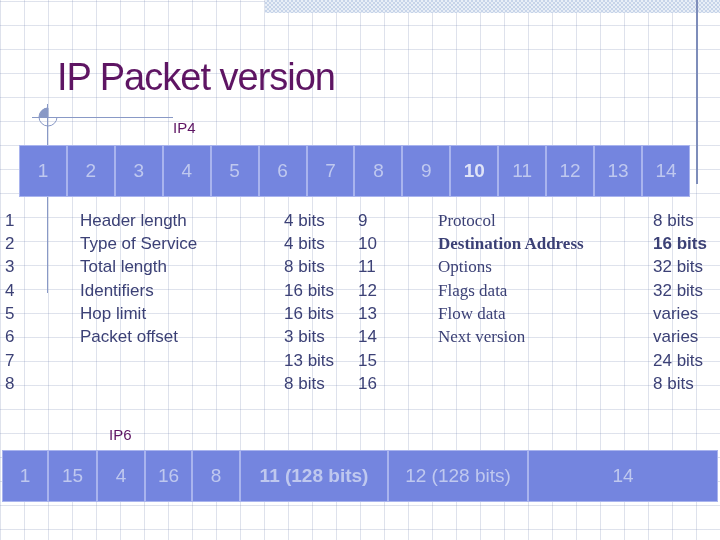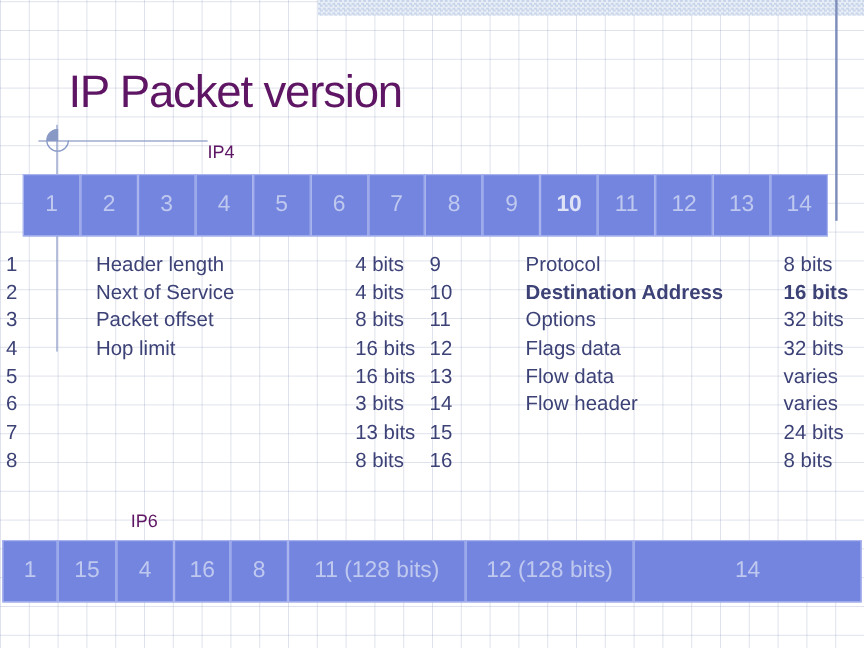--- a/index.html
+++ b/index.html
@@ -42,32 +42,32 @@
     display:flex;align-items:center;justify-content:center;
     color:#bfc8ef;font-size:19px;
   }
   .toprow .cell{flex:1 1 0;}
   .toprow .cell:nth-child(10){font-weight:bold;color:#dfe3f7;}
   .bottomrow .cell.w1{flex:0 0 46px;}
   .bottomrow .cell.w2{flex:0 0 49px;}
   .bottomrow .cell.w3{flex:0 0 48px;}
   .bottomrow .cell.w4{flex:0 0 47px;}
   .bottomrow .cell.w5{flex:0 0 48px;}
-  .bottomrow .cell.w6{flex:0 0 148px;}
+  .bottomrow .cell.w6{flex:0 0 148px;font-weight:bold;}
   .bottomrow .cell.w7{flex:0 0 140px;}
   .bottomrow .cell.w8{flex:0 0 190px;}
 
   
   .col{position:absolute;top:209px;color:#3c4176;font-size:17px;}
   .col > div{height:23.35px;display:flex;align-items:center;white-space:pre;}
   .col-lnum{left:5px;}
   .col-lfield{left:80px;}
-  .col-lbits{left:296px;text-align:right;}
+  .col-lbits{left:284px;text-align:right;}
   .col-rnum{left:358px;}
-  .col-rfield{left:438px;}
+  .col-rfield{left:438px;font-family:Liberation Serif, serif;}
   .col-rbits{left:653px;}
   .col-rfield > div:nth-child(2),
   .col-rbits  > div:nth-child(2){font-weight:bold;}
 </style>
 </head>
 <body>
 
 <div class="slide">
 
   <div class="band"></div>
@@ -108,23 +108,25 @@
     <div>2</div>
     <div>3</div>
     <div>4</div>
     <div>5</div>
     <div>6</div>
     <div>7</div>
     <div>8</div>
   </div>
   <div class="col col-lfield">
     <div>Header length</div>
-    <div>Next of Service</div>
+    <div>Type of Service</div>
+    <div>Total length</div>
+    <div>Identifiers</div>
+    <div>Hop limit</div>
     <div>Packet offset</div>
-    <div>Hop limit</div>
   </div>
   <div class="col col-lbits">
     <div>4 bits</div>
     <div>4 bits</div>
     <div>8 bits</div>
     <div>16 bits</div>
     <div>16 bits</div>
     <div>3 bits</div>
     <div>13 bits</div>
     <div>8 bits</div>
@@ -139,21 +141,21 @@
     <div>14</div>
     <div>15</div>
     <div>16</div>
   </div>
   <div class="col col-rfield">
     <div>Protocol</div>
     <div>Destination Address</div>
     <div>Options</div>
     <div>Flags data</div>
     <div>Flow data</div>
-    <div>Flow header</div>
+    <div>Next version</div>
   </div>
   <div class="col col-rbits">
     <div>8 bits</div>
     <div>16 bits</div>
     <div>32 bits</div>
     <div>32 bits</div>
     <div>varies</div>
     <div>varies</div>
     <div>24 bits</div>
     <div>8 bits</div>

